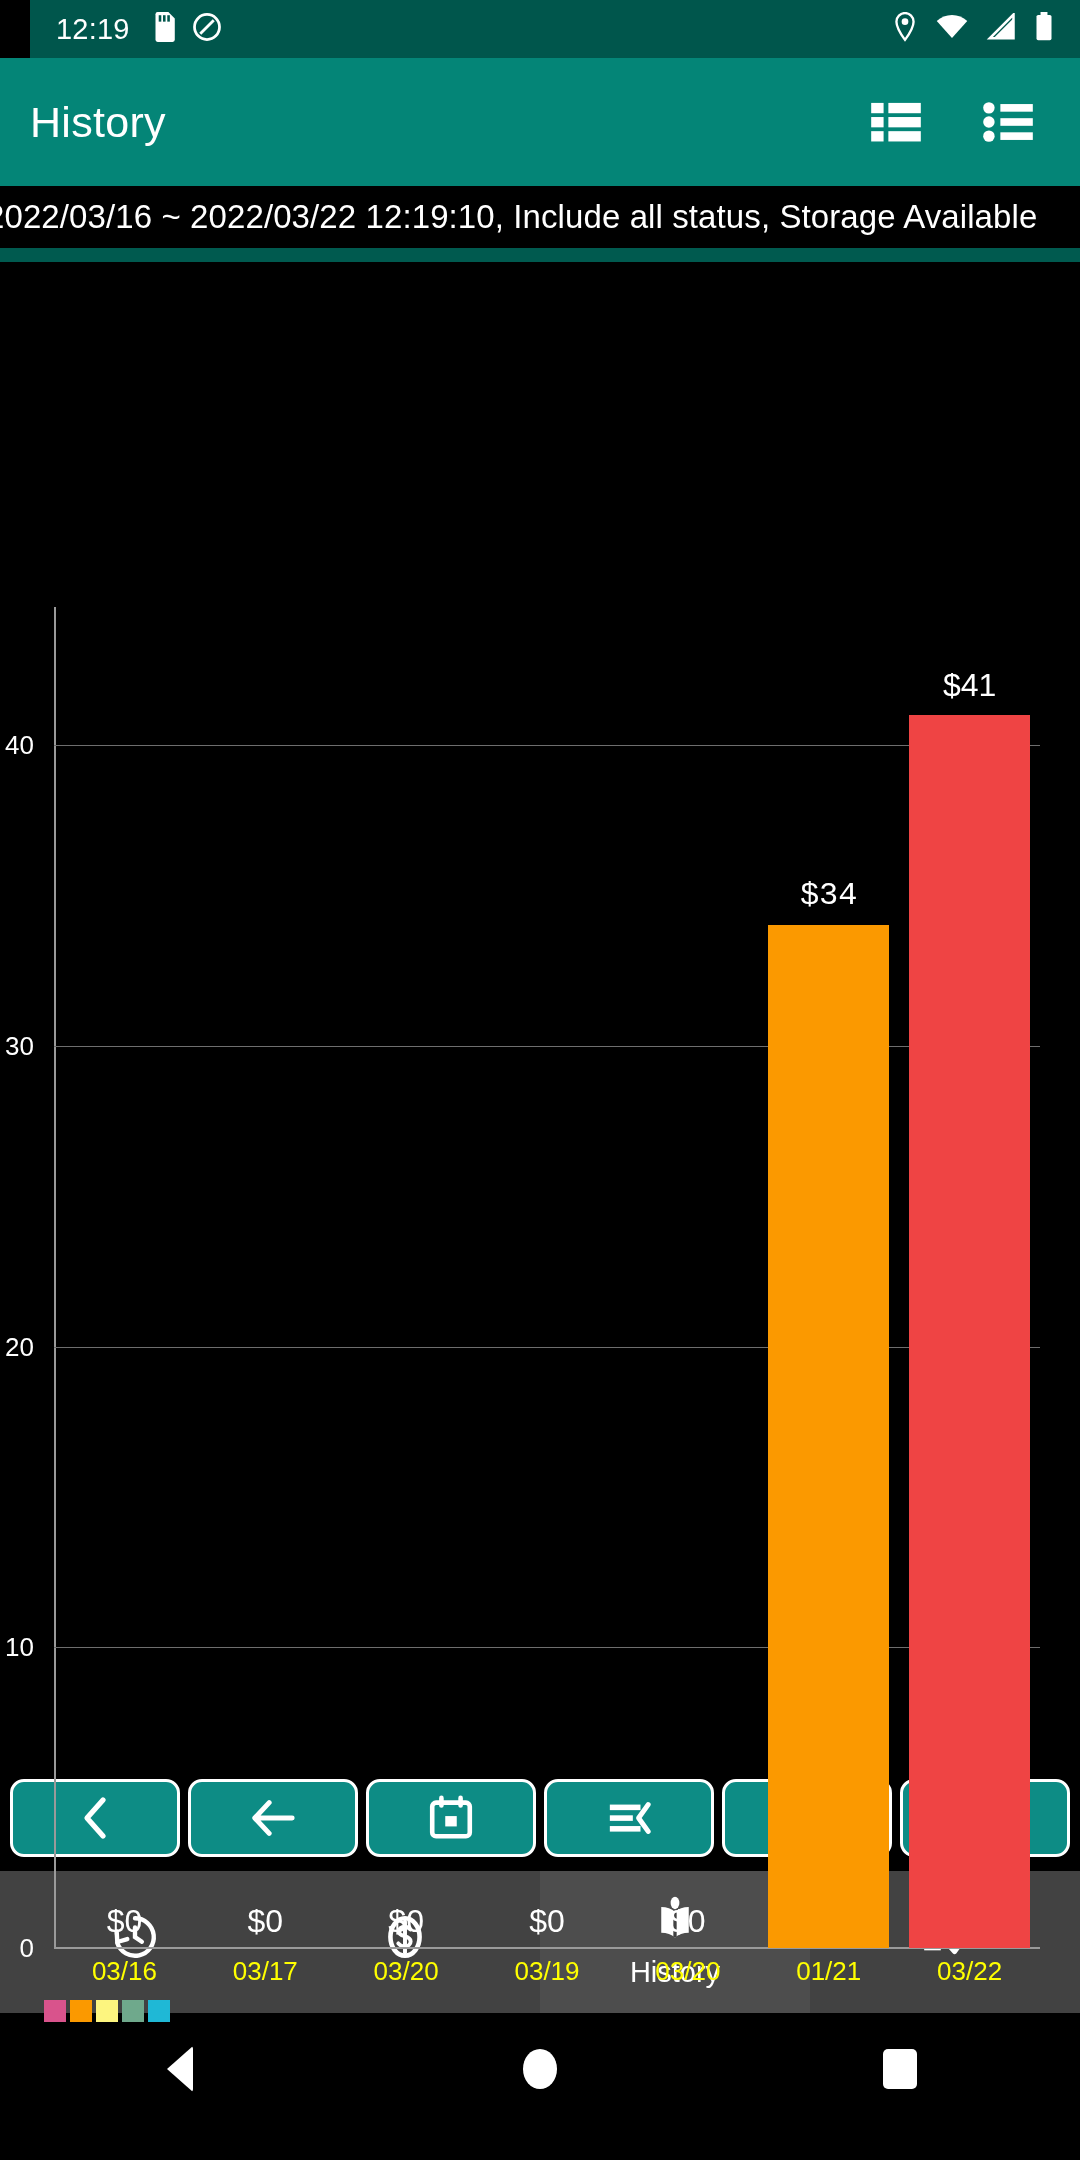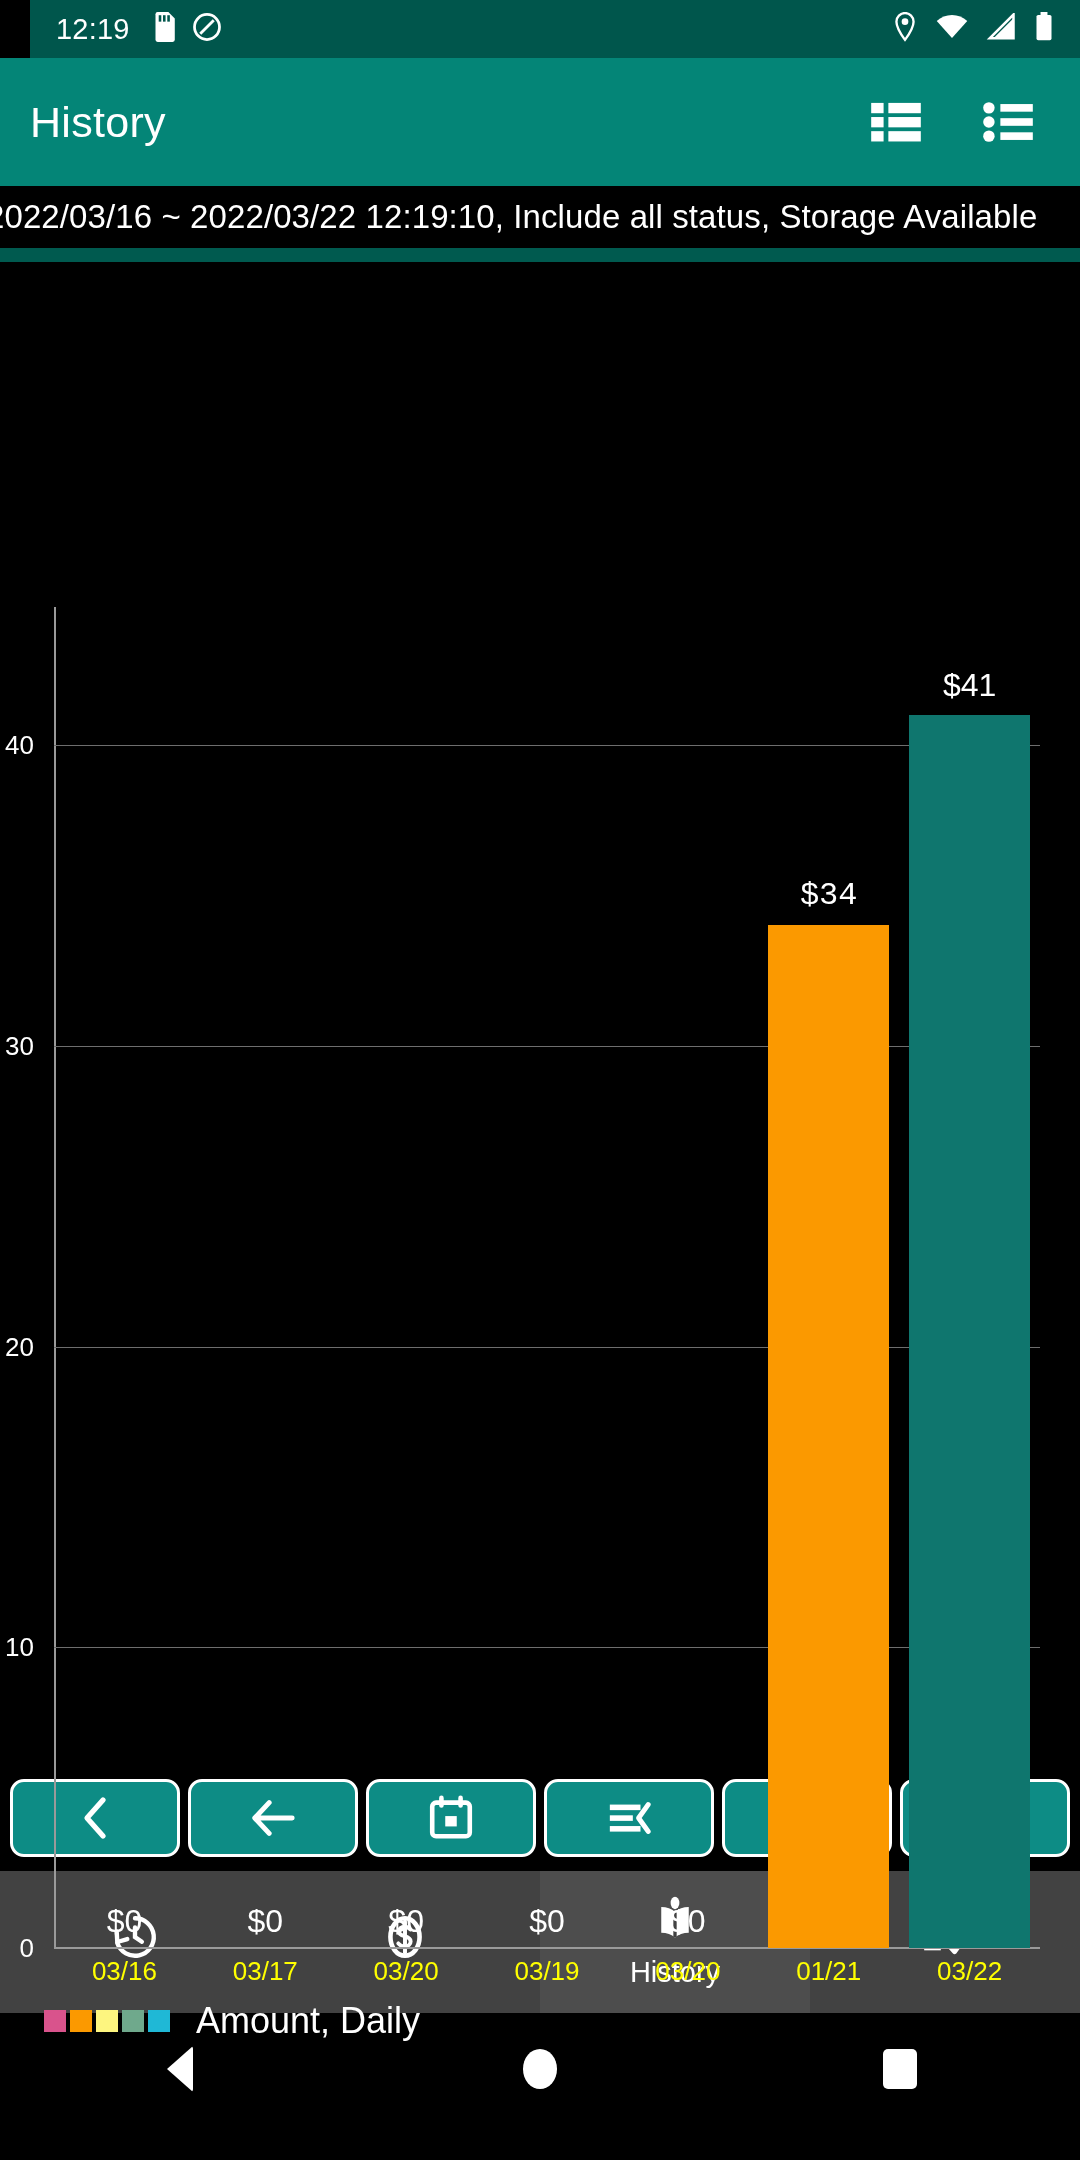--- a/index.html
+++ b/index.html
@@ -232,21 +232,21 @@
       </div>
       <div class="bar-slot">
         <div class="bar-zero-label">$0</div>
       </div>
       <div class="bar-slot">
         <div class="bar" style="height: 1022.55px; background: rgb(251, 153, 0); font-family: Liberation Mono, monospace;">
           <div class="bar-label">$34</div>
         </div>
       </div>
       <div class="bar-slot">
-        <div class="bar" style="height: 1233.08px; background: #0f766e;">
+        <div class="bar" style="height: 1233.08px; background: #ef4444;">
           <div class="bar-label">$41</div>
         </div>
       </div>
     </div>
   <div class="xlabels" id="xlabels">
       <div class="xlabel">03/16</div>
       <div class="xlabel">03/17</div>
       <div class="xlabel">03/20</div>
       <div class="xlabel">03/19</div>
       <div class="xlabel">03/20</div>
@@ -254,21 +254,20 @@
       <div class="xlabel">03/22</div>
     </div>
   <div class="legend">
     <div id="swatches" style="display:flex;">
         <div class="sw" style="background: rgb(217, 83, 140);"></div>
         <div class="sw" style="background: rgb(251, 153, 0);"></div>
         <div class="sw" style="background: rgb(253, 245, 127);"></div>
         <div class="sw" style="background: rgb(111, 169, 140);"></div>
         <div class="sw" style="background: rgb(31, 184, 214);"></div>
       </div>
-    <div class="legend-text">Amount, Daily</div>
   </div>
 </div>
 
 <div class="navstrip">
   <div class="nav-btn">
     <svg width="36" height="44" viewBox="0 0 18 22">
         <path d="M13 2 5 11l8 9" fill="none" stroke="#fff" stroke-width="2.6" stroke-linecap="round" stroke-linejoin="round"></path>
       </svg>
   </div>
   <div class="nav-btn">

